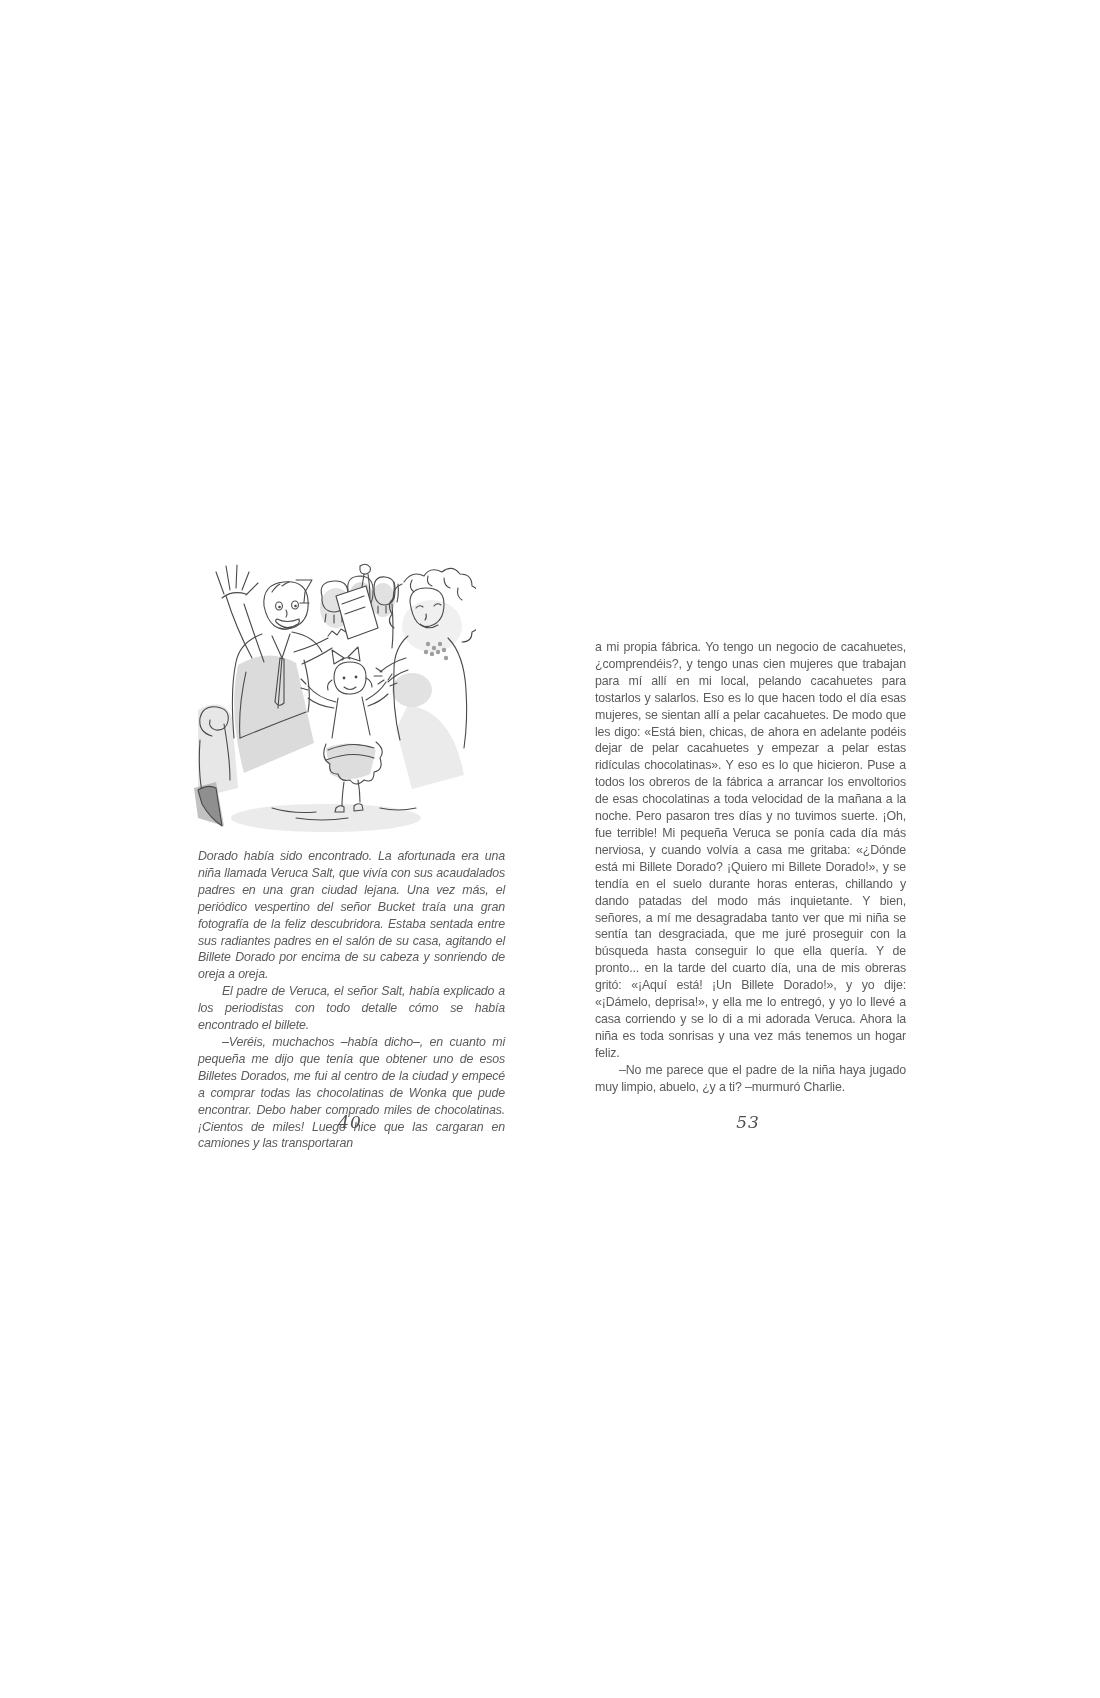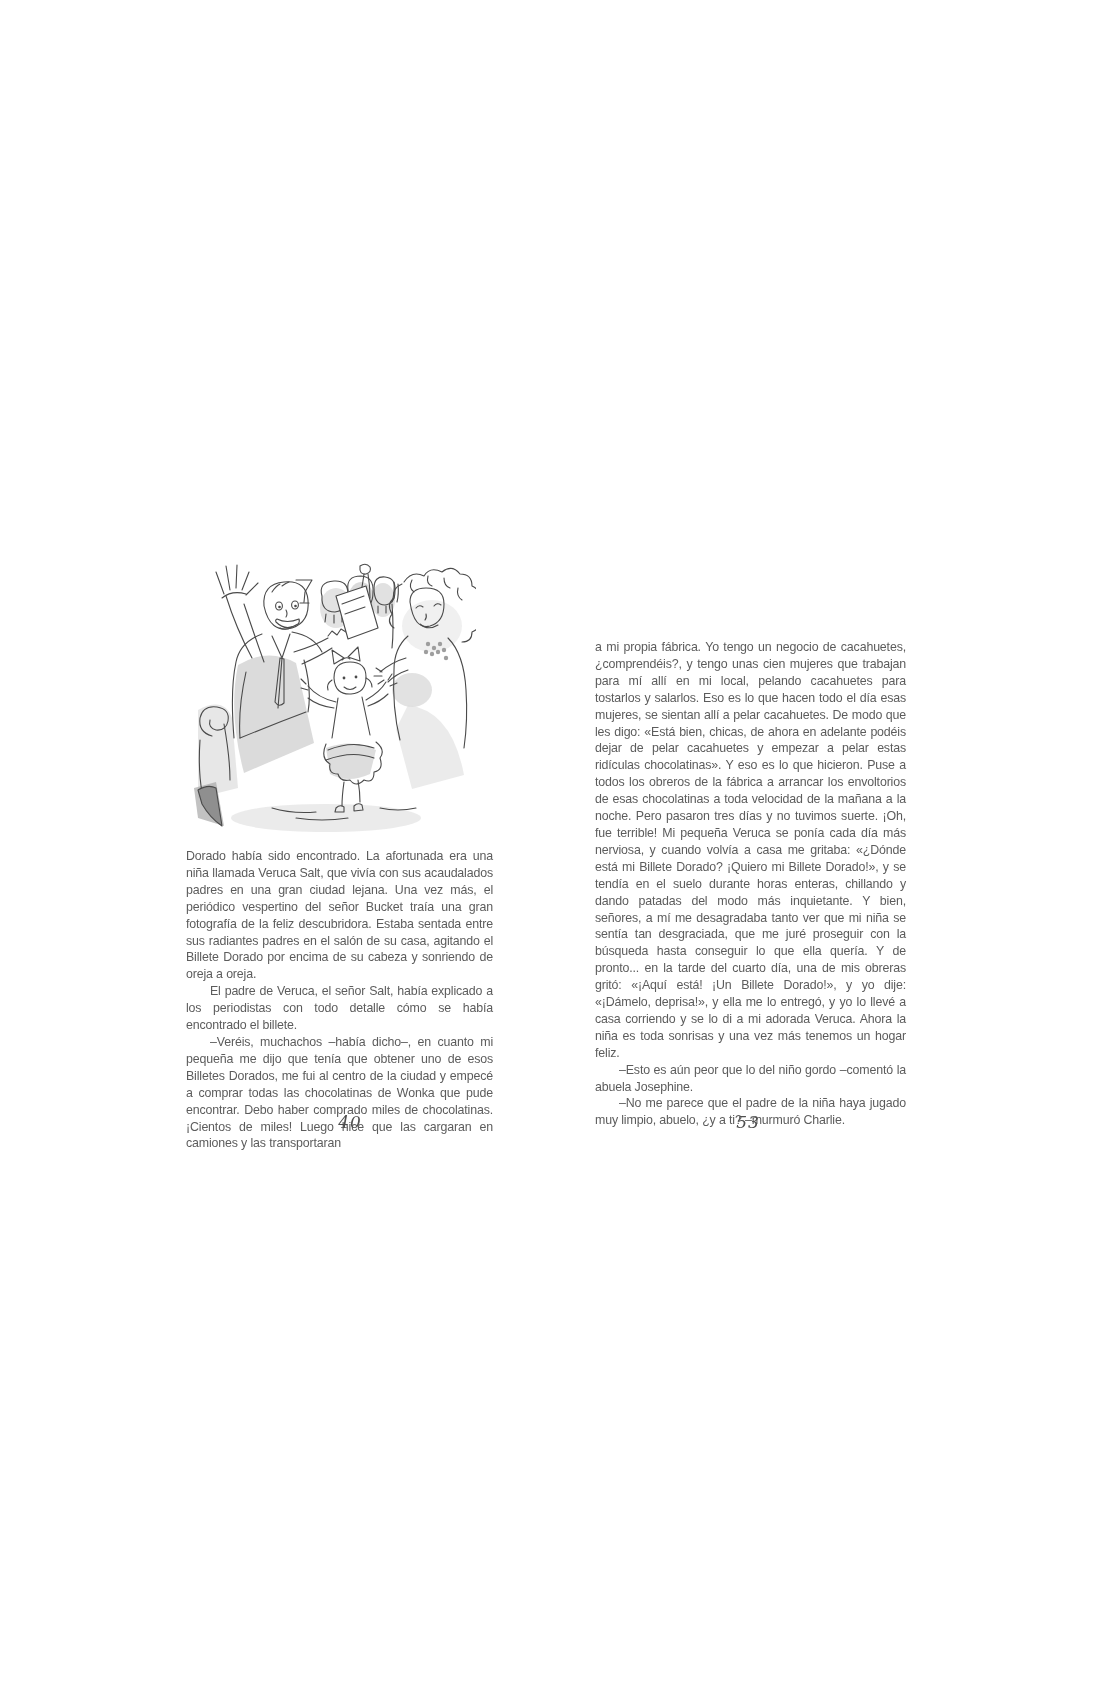--- a/index.html
+++ b/index.html
@@ -15,21 +15,21 @@
   .illustration svg{width:100%;height:100%;display:block;}
   .textcol{
     position:absolute;
     color:#5c5c5c;
     font-size:12.4px;line-height:16.9px;letter-spacing:-0.15px;
     text-align:justify;
     margin-top:21px;
   }
   .textcol p{margin:0;padding:0;}
   .textcol p.indent{text-indent:24px;}
-  #left-text{left:186px;top:827px;width:307px;}
+  #left-text{left:198px;top:827px;width:307px;font-style:italic;}
   #right-text{left:595px;top:618px;width:311px;}
   .pagenum{
     position:absolute;top:1112px;width:40px;text-align:center;
     font-family:"DejaVu Serif","Liberation Serif",serif;
     font-style:italic;font-size:17px;color:#4f4f4f;
     letter-spacing:1px;
   }
   #pagenum-left{left:330px;}
   #pagenum-right{left:728px;}
 </style>
@@ -150,20 +150,19 @@
   </div>
 
   <div id="left-text" class="textcol">
       <p>Dorado había sido encontrado. La afortunada era una niña llamada Veruca Salt, que vivía con sus acaudalados padres en una gran ciudad lejana. Una vez más, el periódico vespertino del señor Bucket traía una gran fotografía de la feliz descubridora. Estaba sentada entre sus radiantes padres en el salón de su casa, agitando el Billete Dorado por encima de su cabeza y sonriendo de oreja a oreja.</p>
       <p class="indent">El padre de Veruca, el señor Salt, había explicado a los periodistas con todo detalle cómo se había encontrado el billete.</p>
       <p class="indent">–Veréis, muchachos –había dicho–, en cuanto mi pequeña me dijo que tenía que obtener uno de esos Billetes Dorados, me fui al centro de la ciudad y empecé a comprar todas las chocolatinas de Wonka que pude encontrar. Debo haber comprado miles de chocolatinas. ¡Cientos de miles! Luego hice que las cargaran en camiones y las transportaran</p>
     </div>
 
   <div id="right-text" class="textcol">
       <p>a mi propia fábrica. Yo tengo un negocio de cacahuetes, ¿comprendéis?, y tengo unas cien mujeres que trabajan para mí allí en mi local, pelando cacahuetes para tostarlos y salarlos. Eso es lo que hacen todo el día esas mujeres, se sientan allí a pelar cacahuetes. De modo que les digo: «Está bien, chicas, de ahora en adelante podéis dejar de pelar cacahuetes y empezar a pelar estas ridículas chocolatinas». Y eso es lo que hicieron. Puse a todos los obreros de la fábrica a arrancar los envoltorios de esas chocolatinas a toda velocidad de la mañana a la noche. Pero pasaron tres días y no tuvimos suerte. ¡Oh, fue terrible! Mi pequeña Veruca se ponía cada día más nerviosa, y cuando volvía a casa me gritaba: «¿Dónde está mi Billete Dorado? ¡Quiero mi Billete Dorado!», y se tendía en el suelo durante horas enteras, chillando y dando patadas del modo más inquietante. Y bien, señores, a mí me desagradaba tanto ver que mi niña se sentía tan desgraciada, que me juré proseguir con la búsqueda hasta conseguir lo que ella quería. Y de pronto... en la tarde del cuarto día, una de mis obreras gritó: «¡Aquí está! ¡Un Billete Dorado!», y yo dije: «¡Dámelo, deprisa!», y ella me lo entregó, y yo lo llevé a casa corriendo y se lo di a mi adorada Veruca. Ahora la niña es toda sonrisas y una vez más tenemos un hogar feliz.</p>
-      <p class="indent">–Esto es aún peor que lo del niño gordo –comentó la abuela Josephine.</p>
       <p class="indent">–No me parece que el padre de la niña haya jugado muy limpio, abuelo, ¿y a ti? –murmuró Charlie.</p>
     </div>
 
   <div id="pagenum-left" class="pagenum">40</div>
   <div id="pagenum-right" class="pagenum">53</div>
 
 </div>
 
 </body></html>

